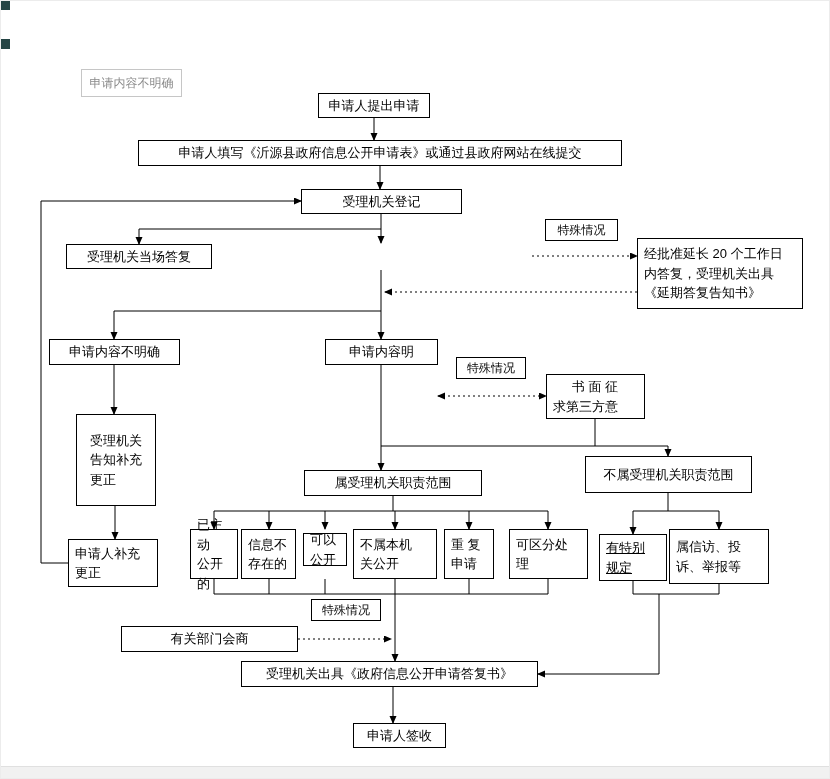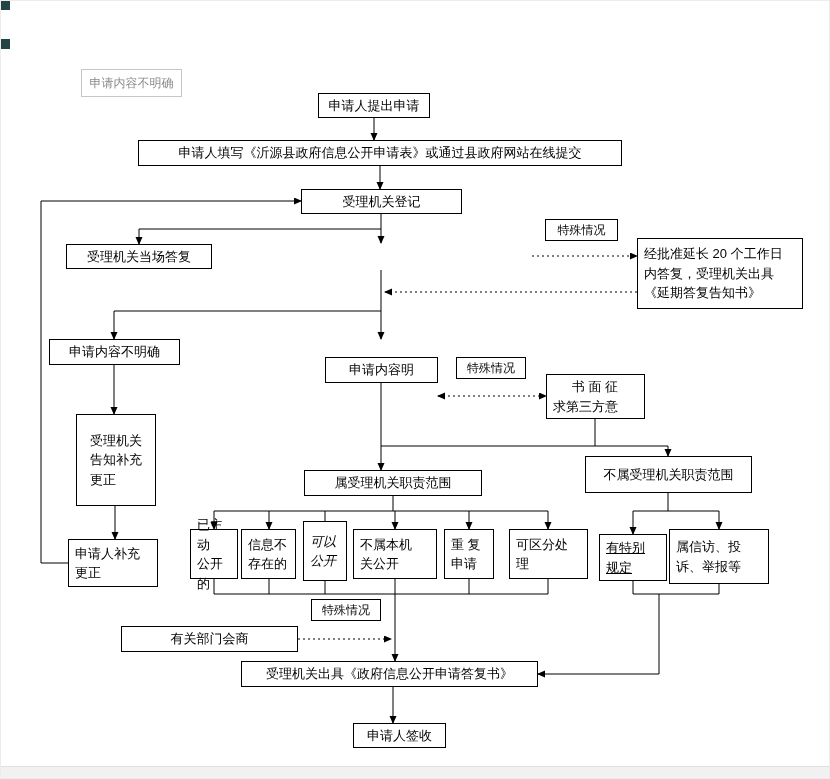--- a/index.html
+++ b/index.html
@@ -89,36 +89,36 @@
 
   <div class="node" style="left:317px;top:92px;width:112px;height:25px;">申请人提出申请</div>
   <div class="node" style="left:137px;top:139px;width:484px;height:26px;">申请人填写《沂源县政府信息公开申请表》或通过县政府网站在线提交</div>
   <div class="node" style="left:65px;top:243px;width:146px;height:25px;">受理机关当场答复</div>
   <div class="node" style="left:300px;top:188px;width:161px;height:25px;">受理机关登记</div>
   <div class="node small" style="left:544px;top:218px;width:73px;height:22px;">特殊情况</div>
   <div class="node ml" style="left:636px;top:237px;width:166px;height:71px;">经批准延长 20 个工作日
 内答复，受理机关出具
 《延期答复告知书》</div>
   <div class="node" style="left:48px;top:338px;width:131px;height:26px;">申请内容不明确</div>
-  <div class="node" style="left:324px;top:356px;width:113px;height:26px;">申请内容明</div>
+  <div class="node" style="left:324px;top:338px;width:113px;height:26px;">申请内容明</div>
   <div class="node small" style="left:455px;top:356px;width:70px;height:22px;">特殊情况</div>
   <div class="node ml" style="left:545px;top:373px;width:99px;height:45px;text-align:right;">书 面 征
 求第三方意</div>
   <div class="node ml" style="left:75px;top:413px;width:80px;height:92px;padding-left:13px;">受理机关
 告知补充
 更正</div>
   <div class="node" style="left:303px;top:469px;width:178px;height:26px;">属受理机关职责范围</div>
   <div class="node" style="left:584px;top:455px;width:167px;height:37px;">不属受理机关职责范围</div>
   <div class="node ml" style="left:67px;top:538px;width:90px;height:48px;">申请人补充
 更正</div>
   <div class="node ml" style="left:189px;top:528px;width:48px;height:50px;">已主动
 公开的</div>
   <div class="node ml" style="left:240px;top:528px;width:55px;height:50px;">信息不
 存在的</div>
-  <div class="node ml" style="left:302px;top:520px;width:44px;height:60px;font-style:italic;">可以
+  <div class="node ml" style="left:302px;top:532px;width:44px;height:33px;">可以
 公开</div>
   <div class="node ml" style="left:352px;top:528px;width:84px;height:50px;">不属本机
 关公开</div>
   <div class="node ml" style="left:443px;top:528px;width:50px;height:50px;">重 复
 申请</div>
   <div class="node ml" style="left:508px;top:528px;width:79px;height:50px;">可区分处
 理</div>
   <div class="node ml" style="left:598px;top:533px;width:68px;height:47px;text-decoration:underline;">有特别
 规定</div>
   <div class="node ml" style="left:668px;top:528px;width:100px;height:55px;">属信访、投

